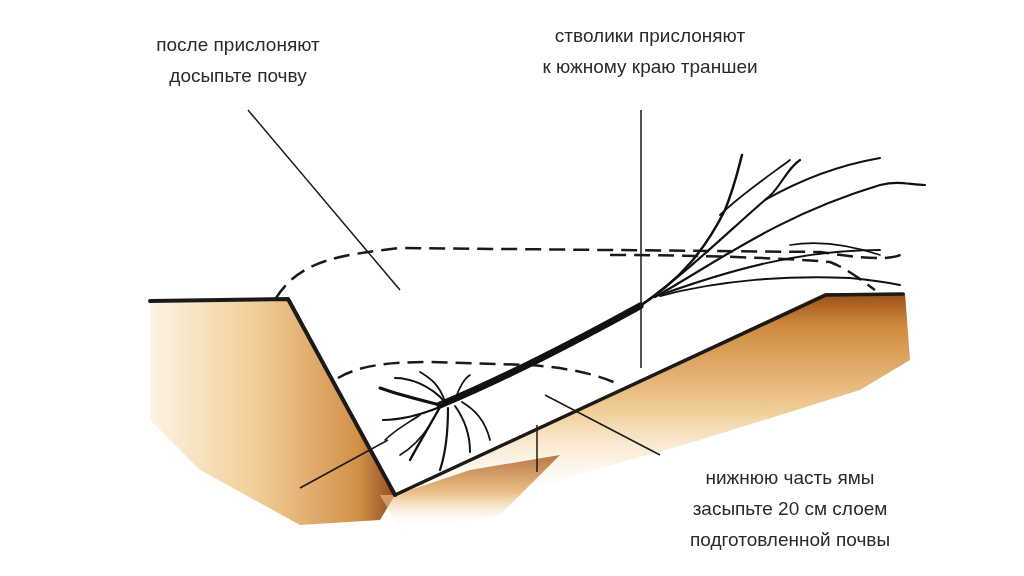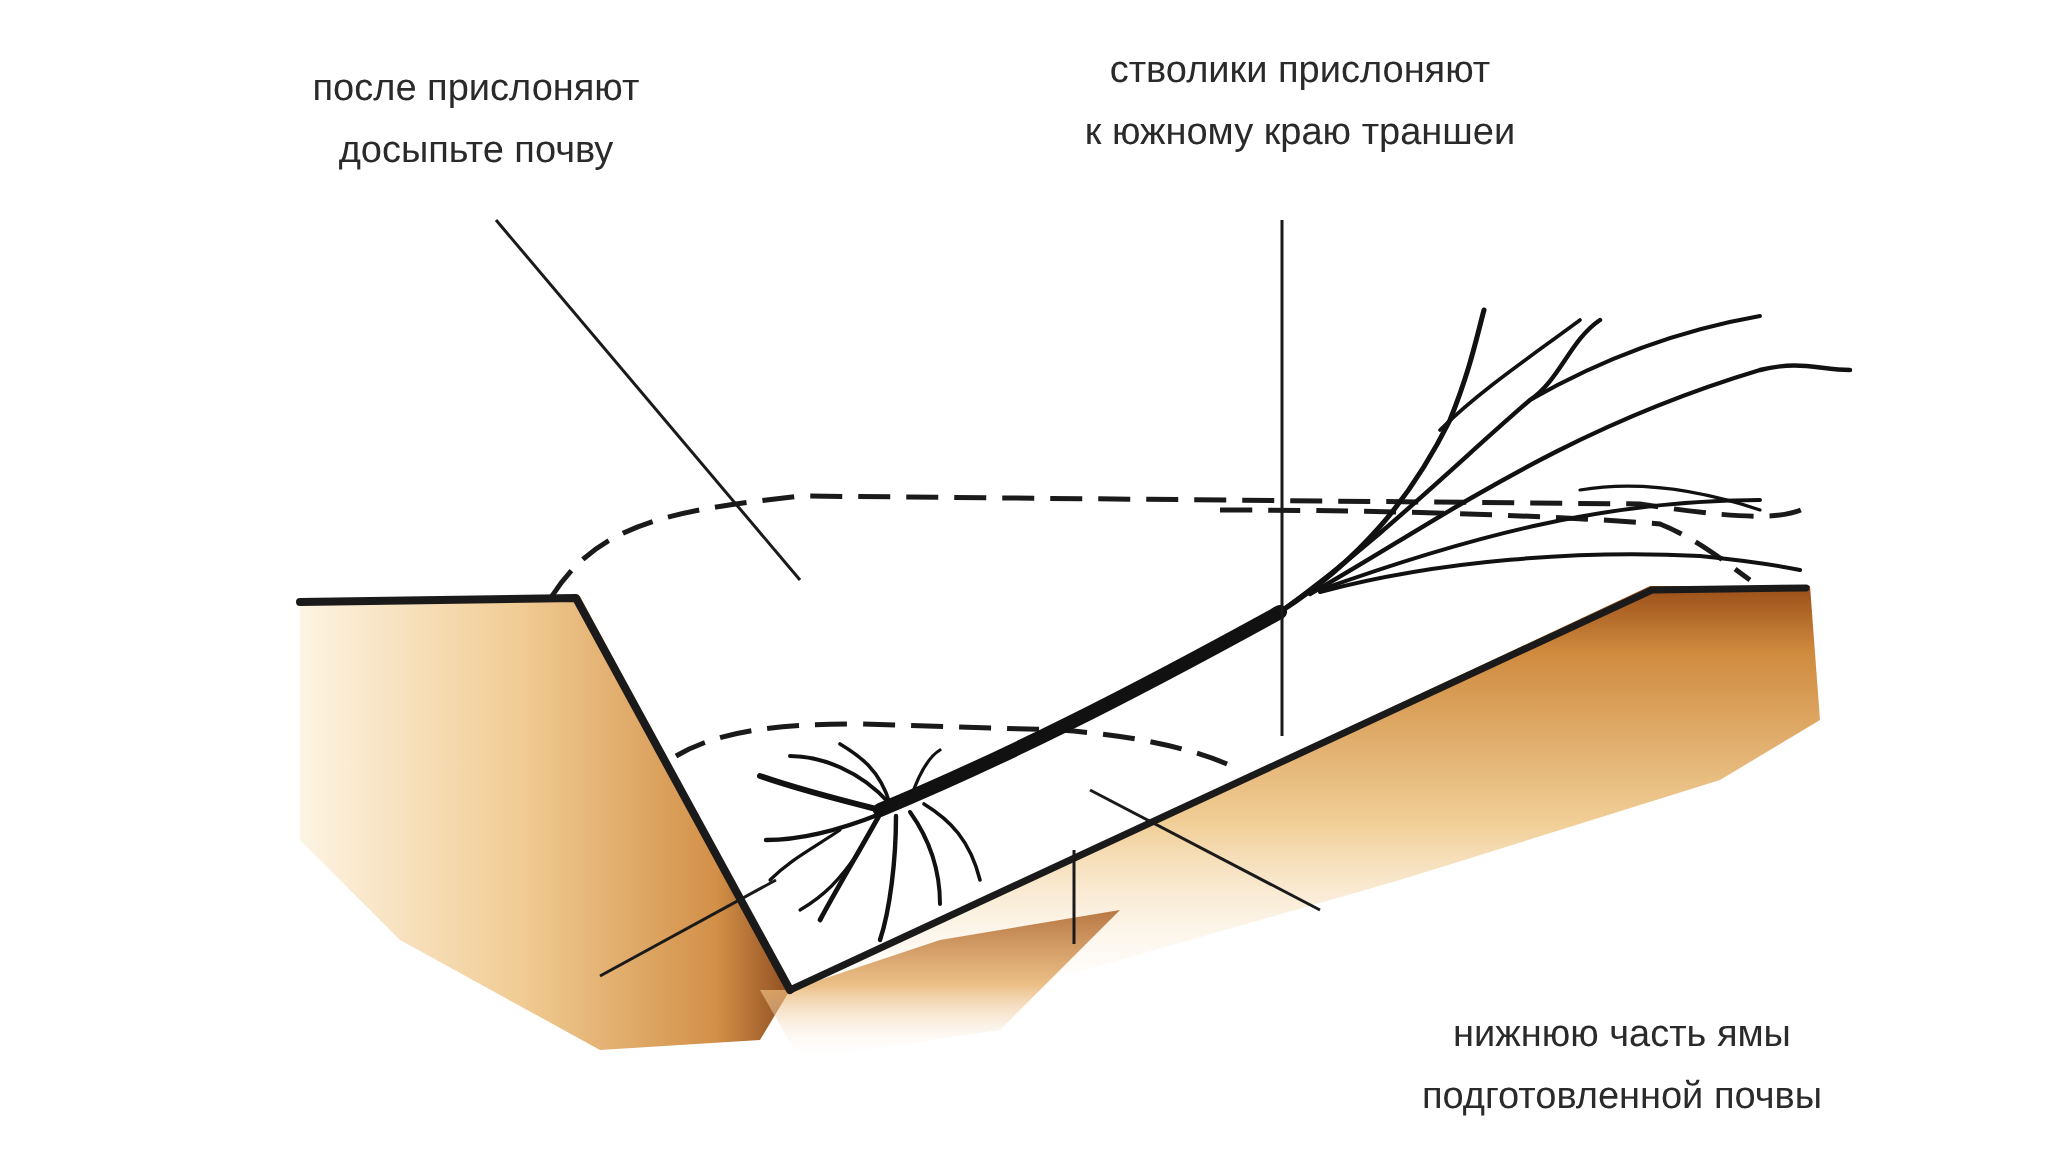--- a/index.html
+++ b/index.html
@@ -11,21 +11,21 @@
     font-size: 19px;
     line-height: 31px;
     color: #2a2a2a;
     text-align: center;
     white-space: nowrap;
   }
   .label span { display: block; }
   #lbl-topleft { left: 118px; top: 29px; width: 240px; }
   #lbl-topright { left: 490px; top: 20px; width: 320px; text-align: center; }
   #lbl-bottomleft { left: 118px; top: 496px; width: 240px; }
-  #lbl-bottomright { left: 661px; top: 462px; width: 300px; margin-top: 40px; }
+  #lbl-bottomright { left: 640px; top: 462px; width: 300px; }
 </style>
 </head>
 <body>
 
 <div class="canvas">
   <svg class="art" width="1024" height="576" viewBox="0 0 1024 576">
     <defs>
       <linearGradient id="soilLeft" x1="0" y1="0" x2="1" y2="0">
         <stop offset="0" stop-color="#fdf3e2"></stop>
         <stop offset="0.45" stop-color="#f0c98e"></stop>
@@ -101,15 +101,16 @@
   <div class="label" id="lbl-topleft">
     <span>после прислоняют</span>
     <span>досыпьте почву</span>
   </div>
   <div class="label" id="lbl-topright">
     <span>стволики прислоняют</span>
     <span>к южному краю траншеи</span>
   </div>
   <div class="label" id="lbl-bottomright">
     <span>нижнюю часть ямы</span>
+    <span>засыпьте 20 см слоем</span>
     <span>подготовленной почвы</span>
   </div>
 </div>
 
 </body></html>

